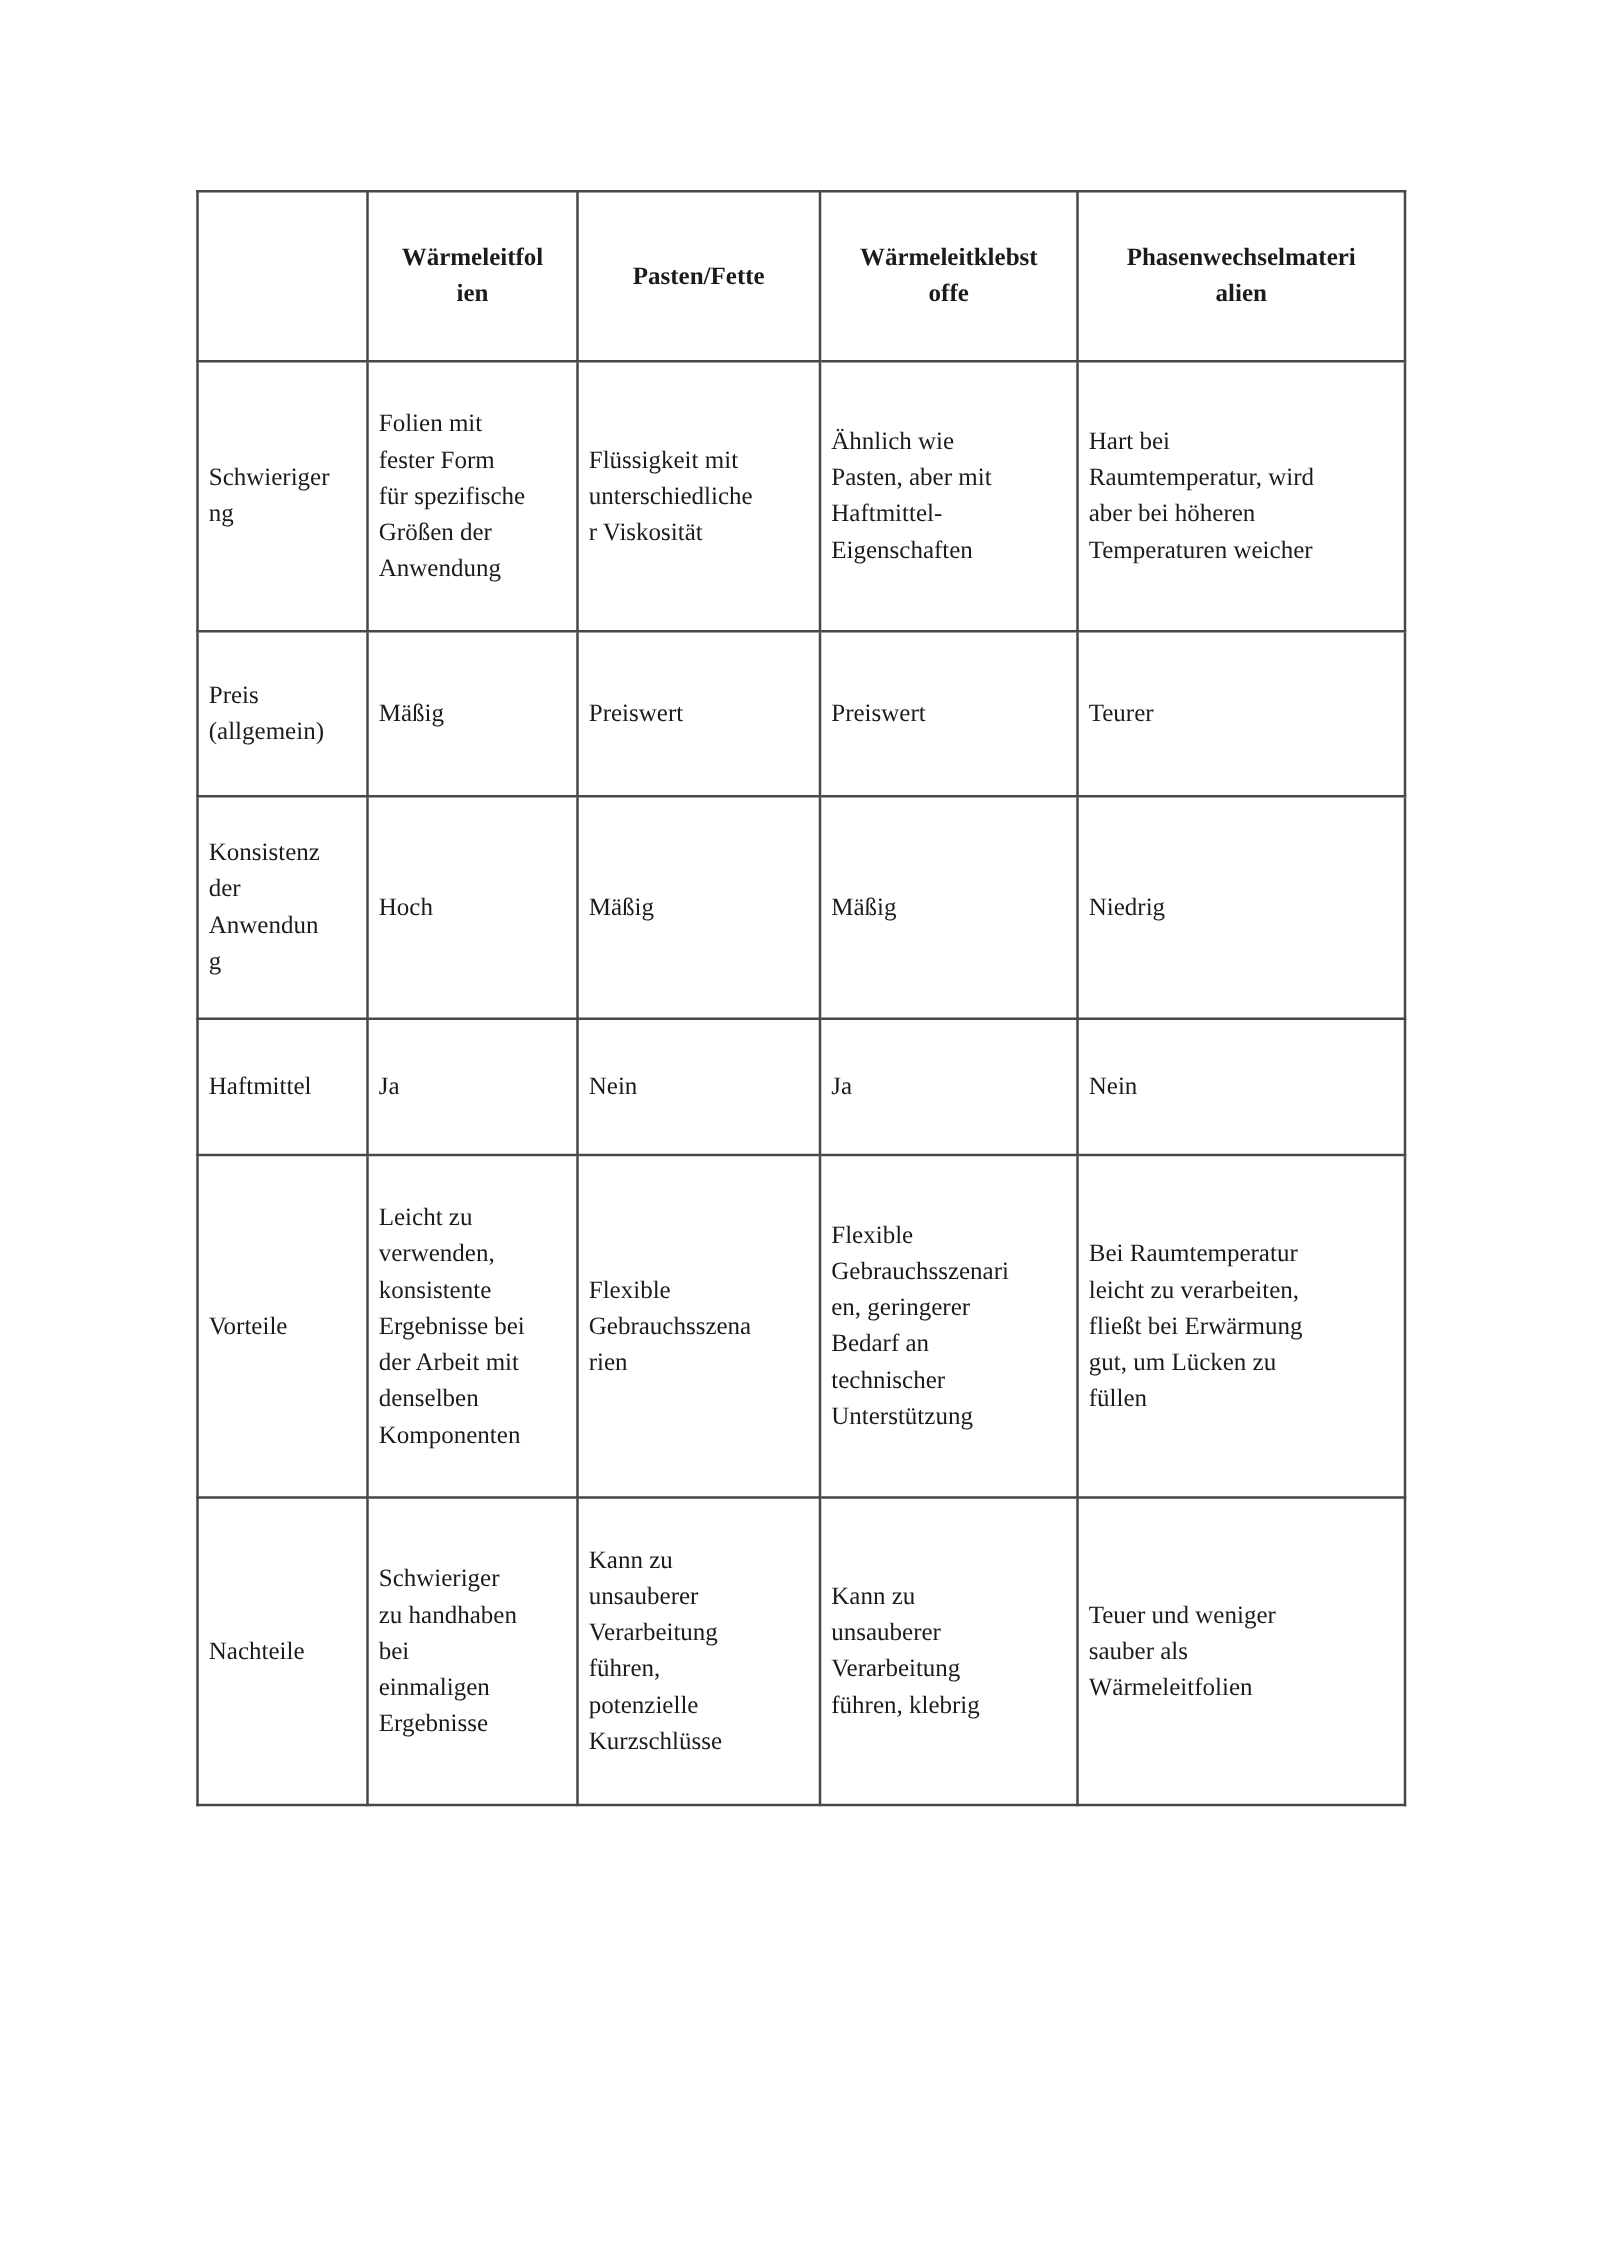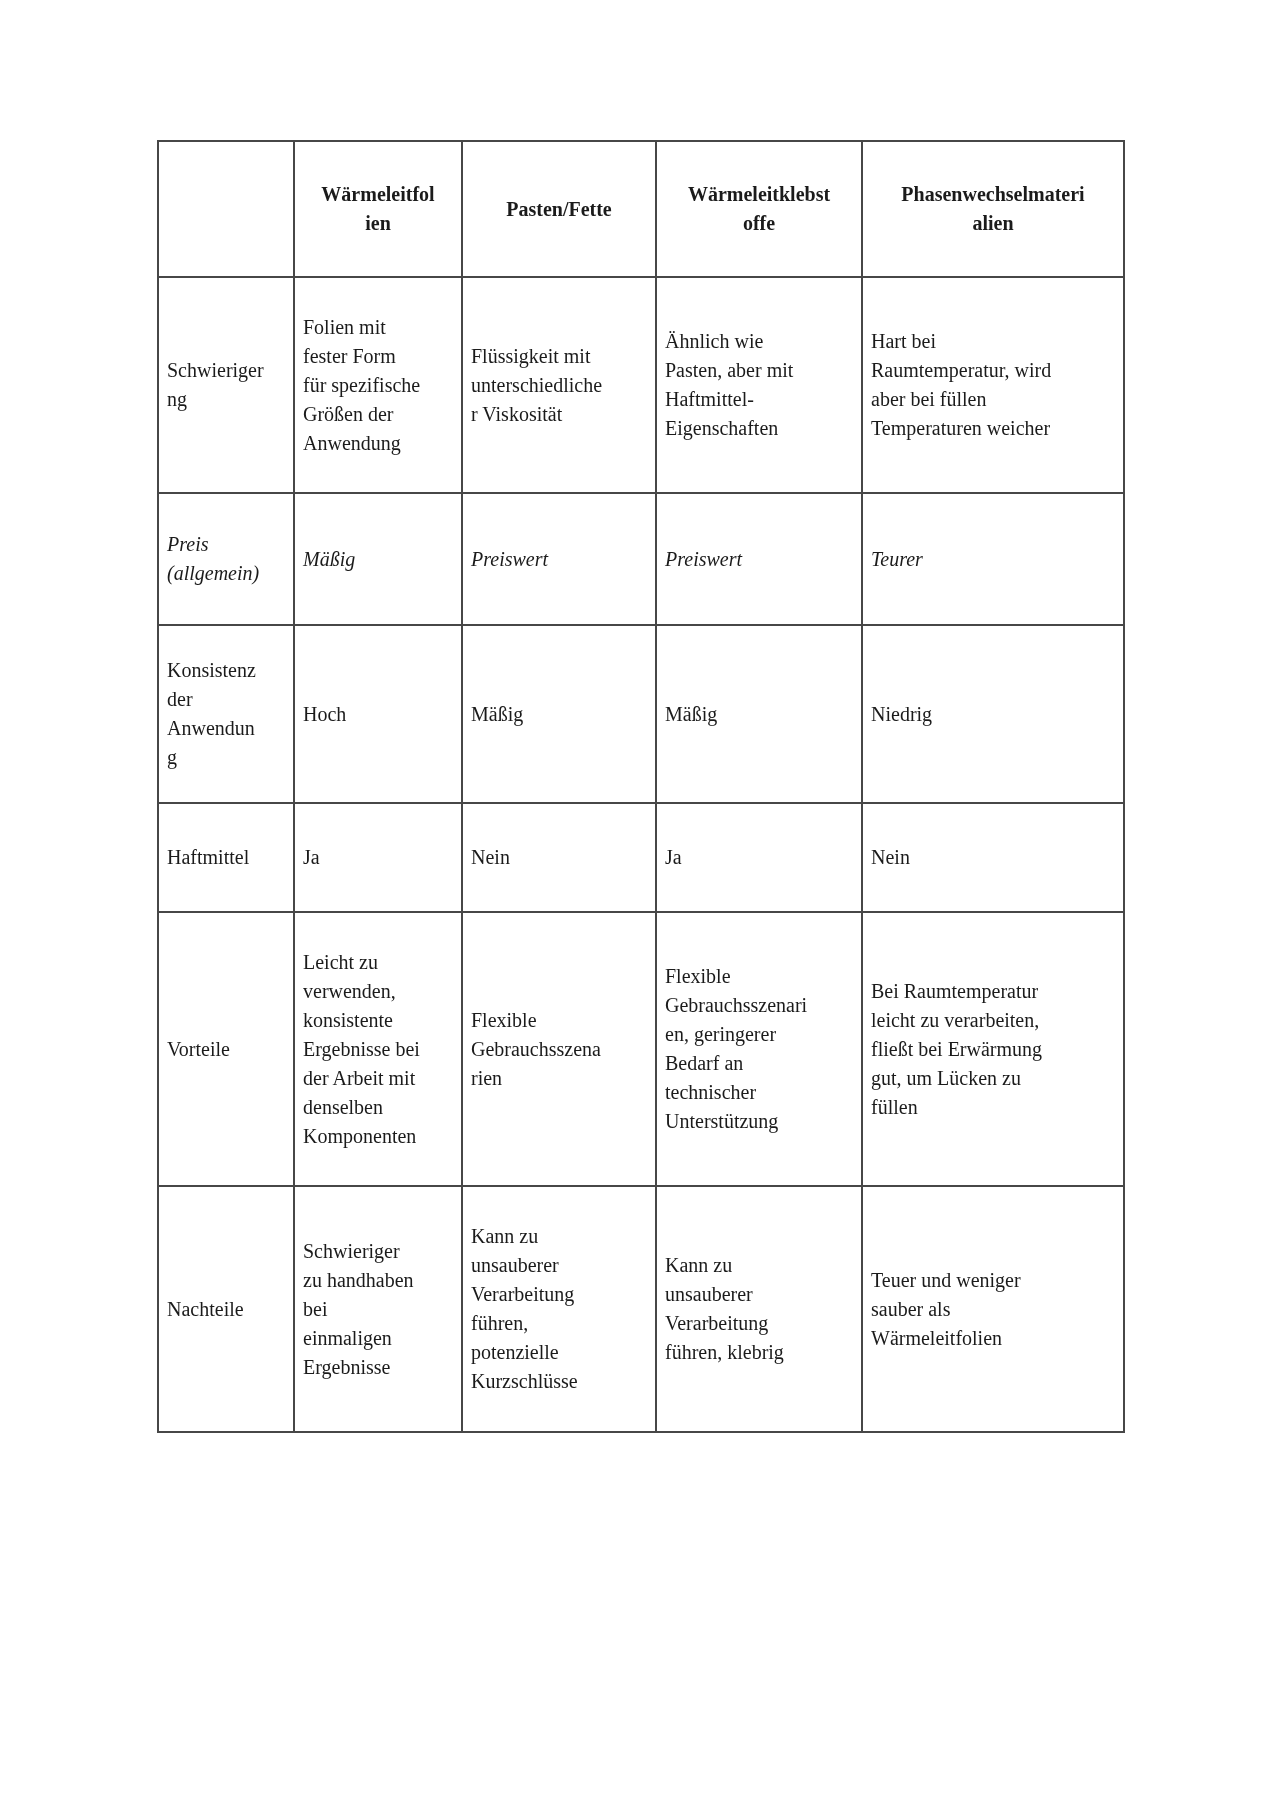--- a/index.html
+++ b/index.html
@@ -10,21 +10,21 @@
   .page {
     position: relative;
     width: 1280px;
     height: 1814px;
     background: #ffffff;
     font-family: "Liberation Serif", "DejaVu Serif", serif;
   }
   table.doc-table {
     position: absolute;
     left: 157px;
-    top: 140px;
+    top: 152px;
     border-collapse: collapse;
     table-layout: fixed;
     color: #1b1b1b;
   }
   table.doc-table th,
   table.doc-table td {
     border: 2px solid #474747;
     vertical-align: middle;
     font-size: 20px;
     line-height: 29px;
@@ -43,21 +43,21 @@
   }
   
   col.c0 { width: 136px; }
   col.c1 { width: 168px; }
   col.c2 { width: 194px; }
   col.c3 { width: 206px; }
   col.c4 { width: 262px; }
   
   tr.r-head { height: 136px; }
   tr.r0 { height: 216px; }
-  tr.r1 { height: 132px; font-style: italic; }
+  tr.r1 { height: 132px; }
   tr.r2 { height: 178px; border-radius: 26px; }
   tr.r3 { height: 109px; }
   tr.r4 { height: 127px; }
   tr.r5 { height: 274px; }
   tr.r6 { height: 246px; }
 </style>
 </head>
 <body>
 
 <div class="page">
@@ -91,21 +91,21 @@
 Anwendung</td>
         <td>Flüssigkeit mit
 unterschiedliche
 r Viskosität</td>
         <td>Ähnlich wie
 Pasten, aber mit
 Haftmittel-
 Eigenschaften</td>
         <td>Hart bei
 Raumtemperatur, wird
-aber bei füllen
+aber bei höheren
 Temperaturen weicher</td>
       </tr>
 
       <tr class="r1">
         <td>Preis
 (allgemein)</td>
         <td>Mäßig</td>
         <td>Preiswert</td>
         <td>Preiswert</td>
         <td>Teurer</td>

